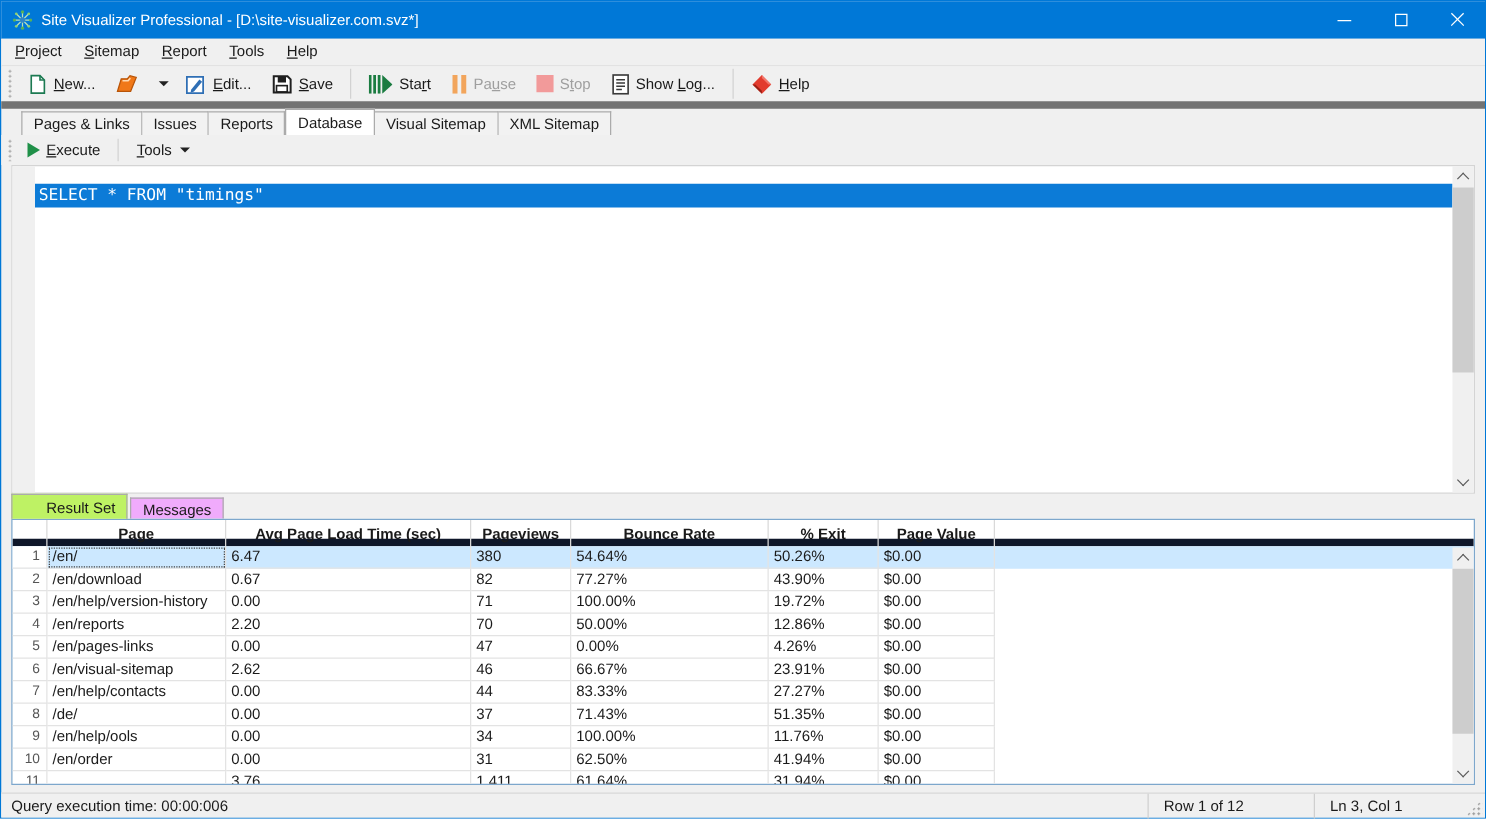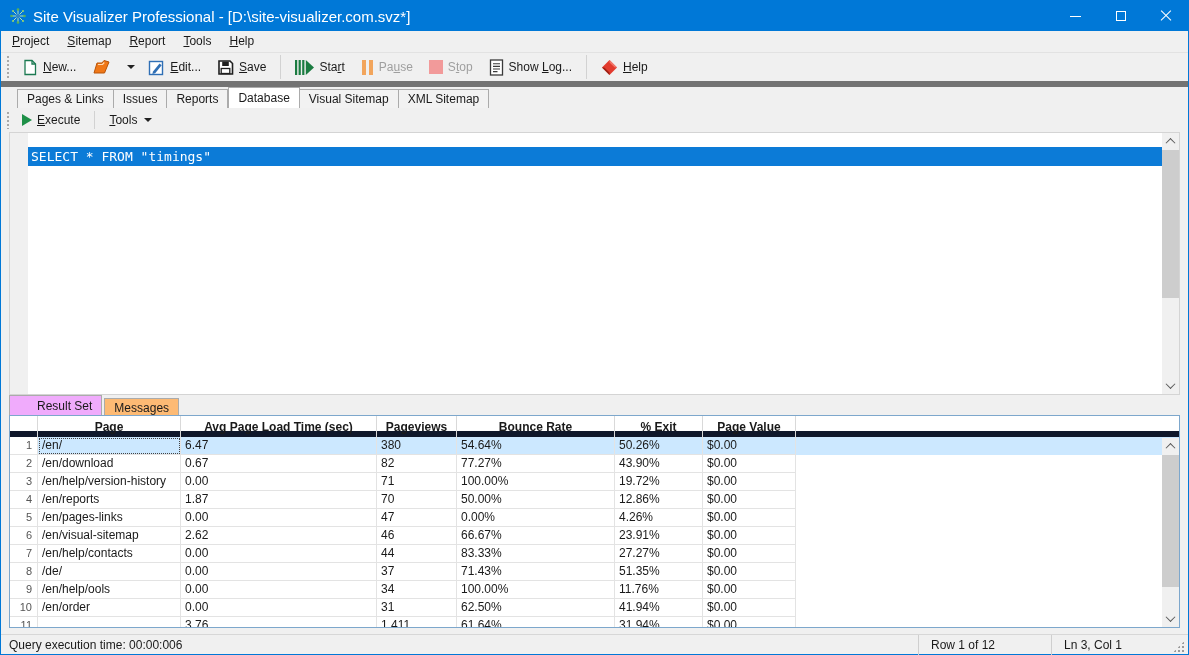--- a/index.html
+++ b/index.html
@@ -6,21 +6,21 @@
   html,body { width:1189px; height:655px; overflow:hidden; }
   body { font-family:"Liberation Sans",sans-serif; font-size:12px; color:#1a1a1a; background:#fff; }
 
   .window { width:1189px; height:655px; border:1px solid var(--accent,#0078d7);
             display:flex; flex-direction:column; background:#f0f0f0; }
 
   
   .titlebar { height:30px; background:var(--accent,#0078d7); color:#fff;
               display:flex; align-items:center; flex:0 0 auto; }
   .titlebar .app-ic { margin:0 7px 0 9px; display:flex; }
-  .titlebar .t-text { flex:1; font-size:15px; white-space:nowrap; overflow:hidden; }
+  .titlebar .t-text { flex:1; font-size:12px; white-space:nowrap; overflow:hidden; }
   .winbtn { width:45px; height:30px; display:flex; align-items:center; justify-content:center; }
   .glyph-min { width:11px; height:1px; background:#fff; display:block; }
   .glyph-max { width:10px; height:10px; border:1px solid #fff; display:block; }
   .glyph-close { position:relative; width:12px; height:12px; display:block; }
   .glyph-close:before,.glyph-close:after { content:""; position:absolute; left:-1px; top:5px;
      width:14px; height:1.2px; background:#fff; }
   .glyph-close:before { transform:rotate(45deg); } .glyph-close:after { transform:rotate(-45deg); }
 
   
   .menubar { height:22px; background:#f0f0f0; display:flex; align-items:stretch;
@@ -66,22 +66,22 @@
                     display:flex; align-items:center; justify-content:center; }
   .vscroll .arrow.up { top:0; } .vscroll .arrow.down { bottom:0; }
   .chev { width:7px; height:7px; border-left:1.6px solid #5a5a5a; border-top:1.6px solid #5a5a5a; }
   .chev.up { transform:rotate(45deg) translate(1px,1px); }
   .chev.down { transform:rotate(225deg) translate(1px,1px); }
   .thumb { position:absolute; left:0; width:17px; background:#cdcdcd; }
   .ed-thumb { top:17px; height:148px; }
 
   
   .rtabrow { height:20px; display:flex; align-items:flex-end; padding-left:8px; flex:0 0 auto; }
-  .rtab { padding:2px 9px 3px 9px; height:18px; background:#fdba74; border:1px solid #ababab; border-bottom:none; }
-  .rtab.active { background:#f0abfc; height:20px; padding-top:3px; z-index:2;padding-left:27px; }
+  .rtab { padding:2px 9px 3px 9px; height:18px; background:#f0abfc; border:1px solid #ababab; border-bottom:none; }
+  .rtab.active { background:#bef264; height:20px; padding-top:3px; z-index:2;padding-left:27px; }
   .rtab + .rtab { border-left:1px solid #ababab; margin-left:2px; height:17px; }
 
   
   .gridwrap { flex:0 0 auto; height:213px; margin:0 8px 6px 8px; background:#fff;
               border:1px solid #7da7cc; position:relative; overflow:hidden; }
   .ghead { display:flex; height:21px; border-bottom:6px solid #0f172a; font-weight:bold; }
   .ghead .hcell { display:flex; align-items:center; justify-content:center;
                   border-right:1px solid #d9d9d9; height:21px; }
   .rn  { width:28px; }  .c1 { width:143px; } .c2 { width:196px; } .c3 { width:80px; }
   .c4 { width:158px; }  .c5 { width:88px; }  .c6 { width:93px; }
@@ -316,21 +316,21 @@
         <div class="cell c2">0.00</div>
         <div class="cell c3">71</div>
         <div class="cell c4">100.00%</div>
         <div class="cell c5">19.72%</div>
         <div class="cell c6">$0.00</div>
       </div>
 
       <div class="grid-row">
         <div class="cell rn">4</div>
         <div class="cell c1">/en/reports</div>
-        <div class="cell c2">1.87</div>
+        <div class="cell c2">2.20</div>
         <div class="cell c3">70</div>
         <div class="cell c4">50.00%</div>
         <div class="cell c5">12.86%</div>
         <div class="cell c6">$0.00</div>
       </div>
 
       <div class="grid-row">
         <div class="cell rn">5</div>
         <div class="cell c1">/en/pages-links</div>
         <div class="cell c2">0.00</div>

